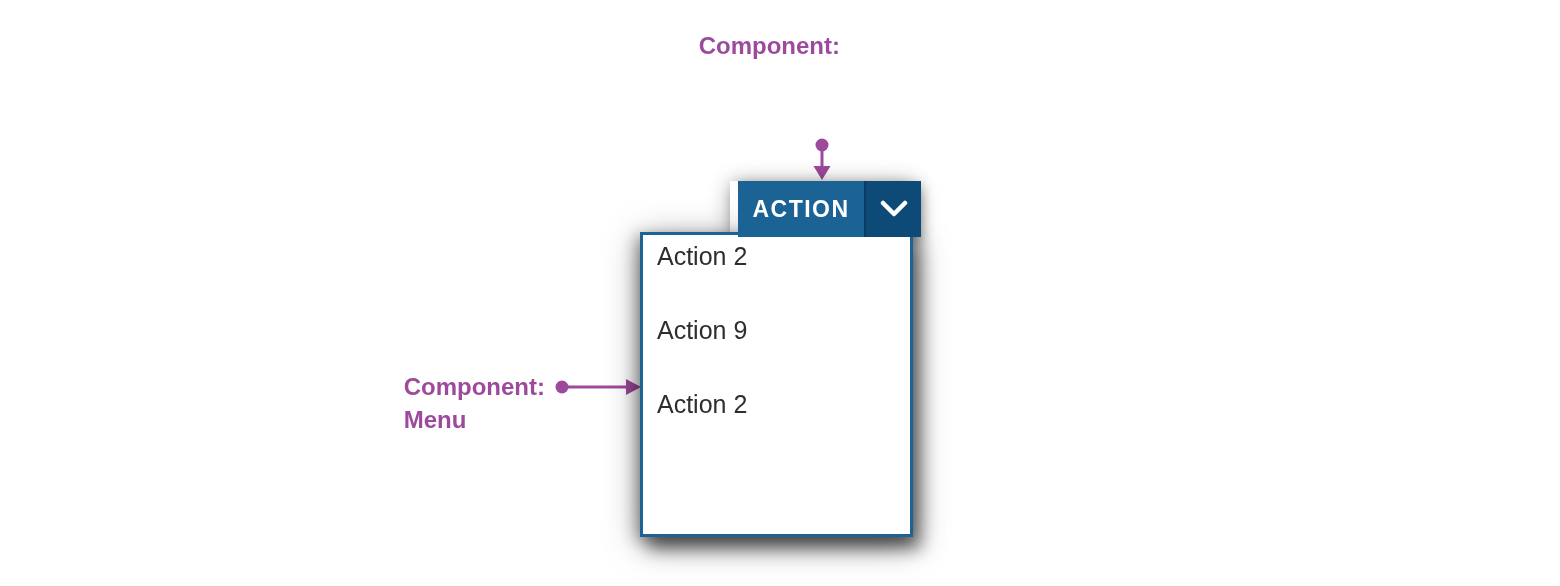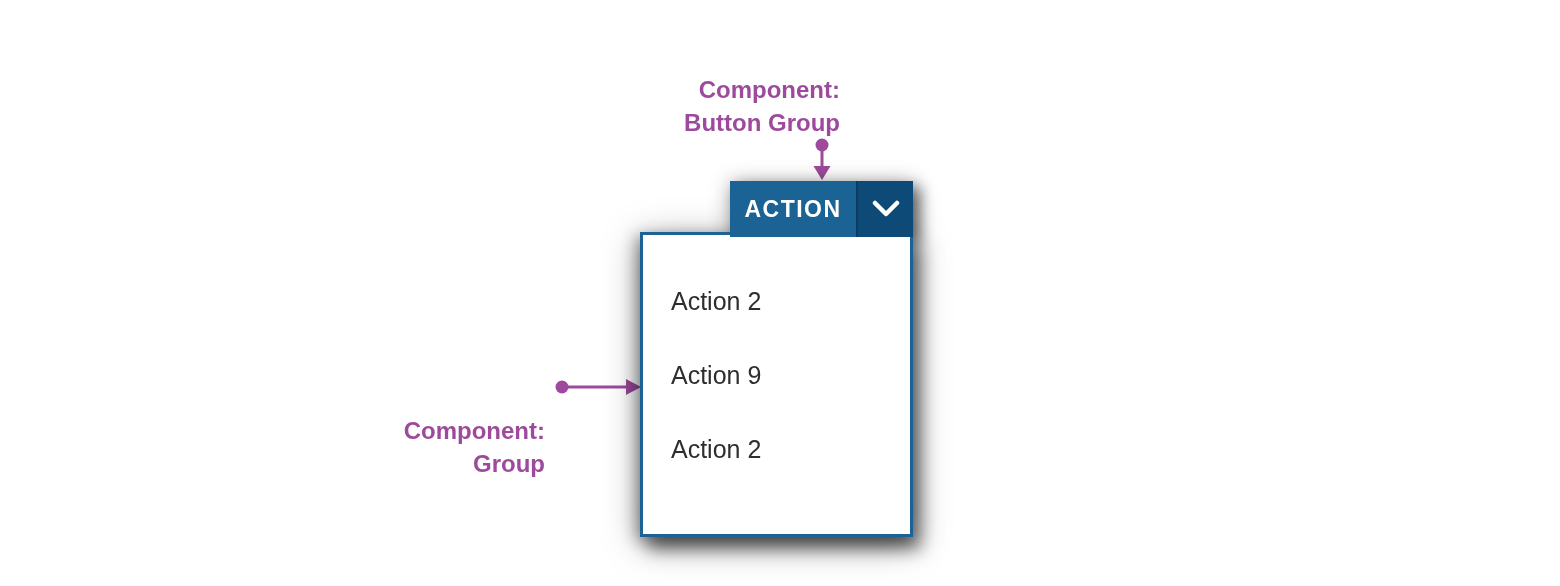--- a/index.html
+++ b/index.html
@@ -10,25 +10,24 @@
     position: relative;
     width: 1560px;
     height: 586px;
     background: #ffffff;
     overflow: hidden;
   }
 
   
   .annotation {
     position: absolute;
-    text-align: right;
+    text-align: left;
     color: var(--purple, #9d4a9c);
     font-size: 24px;
     line-height: 32.5px;
-    margin-top: 44px;
   }
   .annotation .prefix { font-weight: 600; }
   .annotation .name   { font-weight: 700; }
   .annotation--sbg  { top: 30px;  right: 720px; }
   .annotation--menu { top: 371px; right: 1015px; }
 
   svg.connector { position: absolute; display: block; }
   .connector--down  { left: 810px; top: 136px; }
   .connector--right { left: 554px; top: 378px; }
   .connector circle  { fill: var(--purple, #9d4a9c); }
@@ -61,20 +60,21 @@
     cursor: pointer;
     font-family: "Liberation Sans", sans-serif;
   }
   .btn-action {
     width: 126px;
     background: var(--action-bg, #1b6394);
     color: var(--action-fg, #ffffff);
     font-size: 23px;
     font-weight: 700;
     letter-spacing: 1.5px;
+    margin-left: 8px;
   }
   .btn-toggle {
     width: 57px;
     background: var(--toggle-bg, #0e4a78);
     border-left: 2px solid var(--divider, #0a3c63);
   }
   .btn-toggle svg { display: block; }
 
   
   .menu {
@@ -84,48 +84,47 @@
     background: #ffffff;
     border: 3px solid var(--menu-border, #1d6295);
     list-style: none;
     padding-top: 7px;
     z-index: 1;
     box-shadow: 8px 12px 16px rgba(0,0,0,0.50), -4px 4px 14px rgba(0,0,0,0.30), 0 6px 34px rgba(0,0,0,0.35);
   }
   .menu-item {
     height: 74px;
     display: flex;
-    align-items: flex-end;
-    padding-left: 28px;
+    align-items: flex-start;
+    padding-left: 14px;
     cursor: pointer;
   }
   .menu-item span {
     font-size: 25px;
     color: var(--menu-fg, #2e2e2e);
   }
 </style>
 </head>
 <body>
 
 <div class="canvas">
 
   <div class="annotation annotation--sbg">
     <div class="prefix">Component:</div>
-    <div class="name">Button Group</div>
   </div>
 
   <svg class="connector connector--down" width="24" height="46" viewBox="0 0 24 46" aria-hidden="true">
     <circle cx="12" cy="9" r="6.5"></circle>
     <line x1="12" y1="14" x2="12" y2="32"></line>
     <polygon points="3.5,30 20.5,30 12,44"></polygon>
   </svg>
 
   <div class="annotation annotation--menu">
     <div class="prefix">Component:</div>
-    <div class="name">Group</div>
+    <div class="name">Menu</div>
   </div>
 
   <svg class="connector connector--right" width="90" height="18" viewBox="0 0 90 18" aria-hidden="true">
     <circle cx="8" cy="9" r="6.5"></circle>
     <line x1="13" y1="9" x2="74" y2="9"></line>
     <polygon points="72,1 72,17 87,9"></polygon>
   </svg>
 
   <div class="button-shadow"></div>
 

